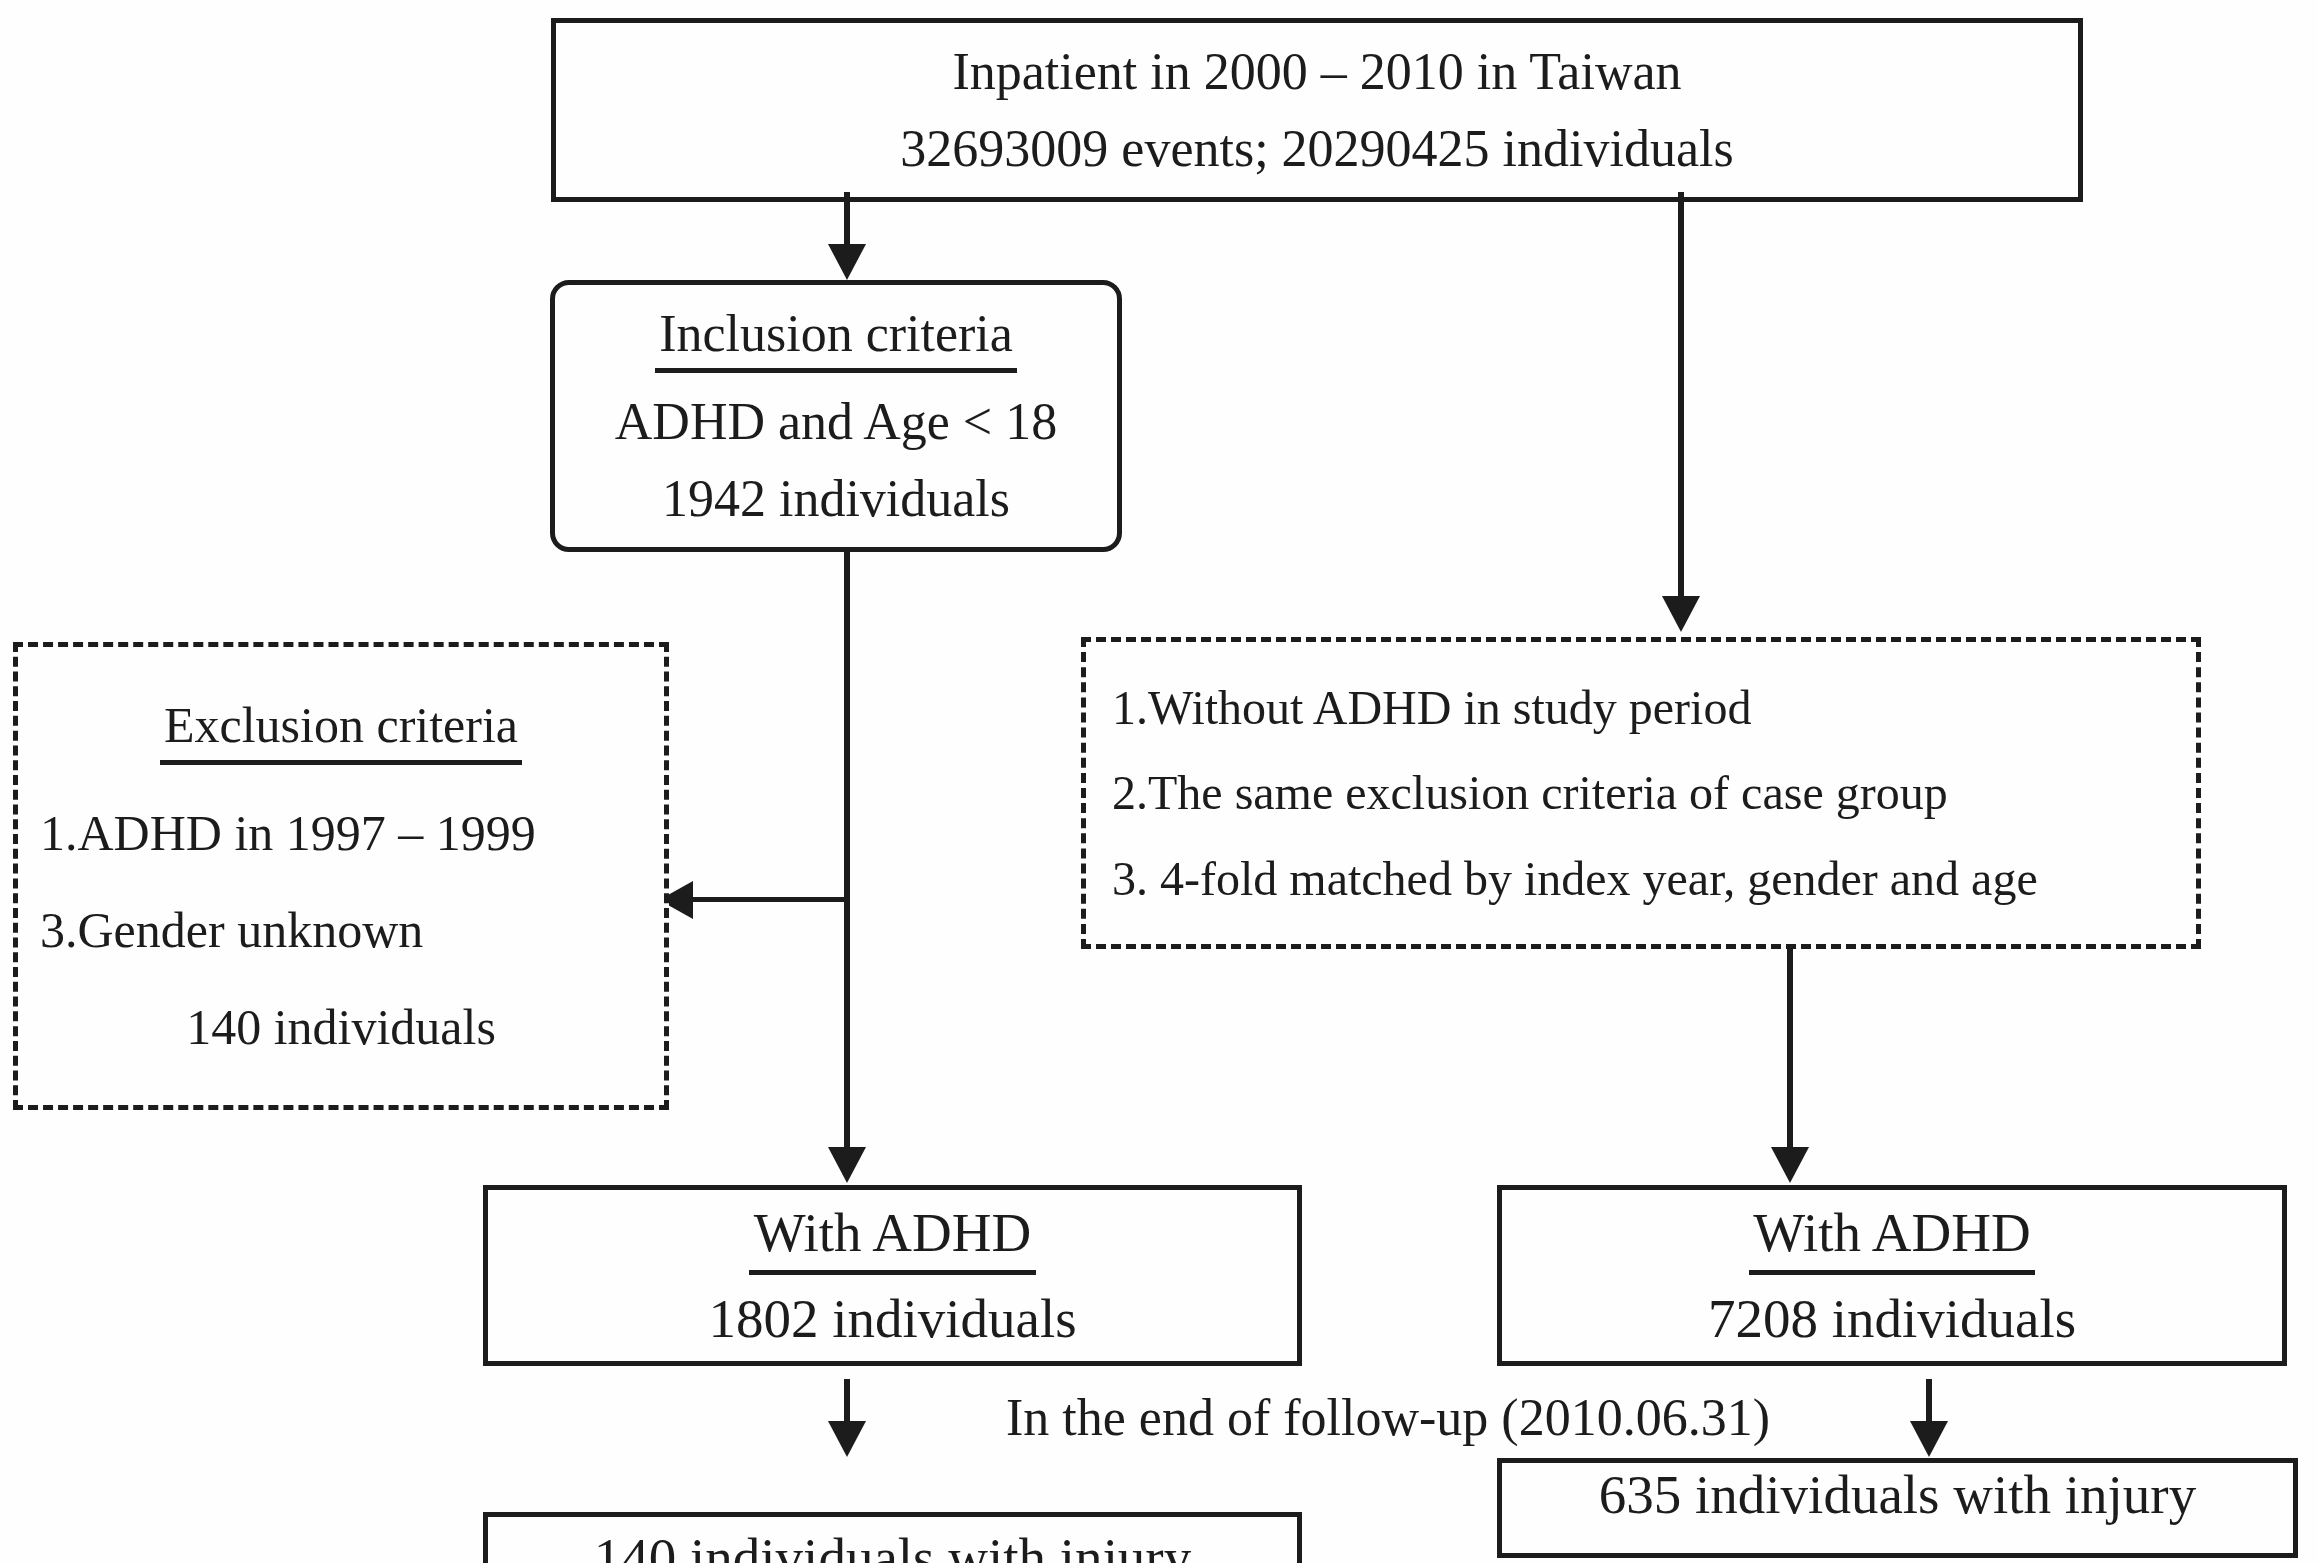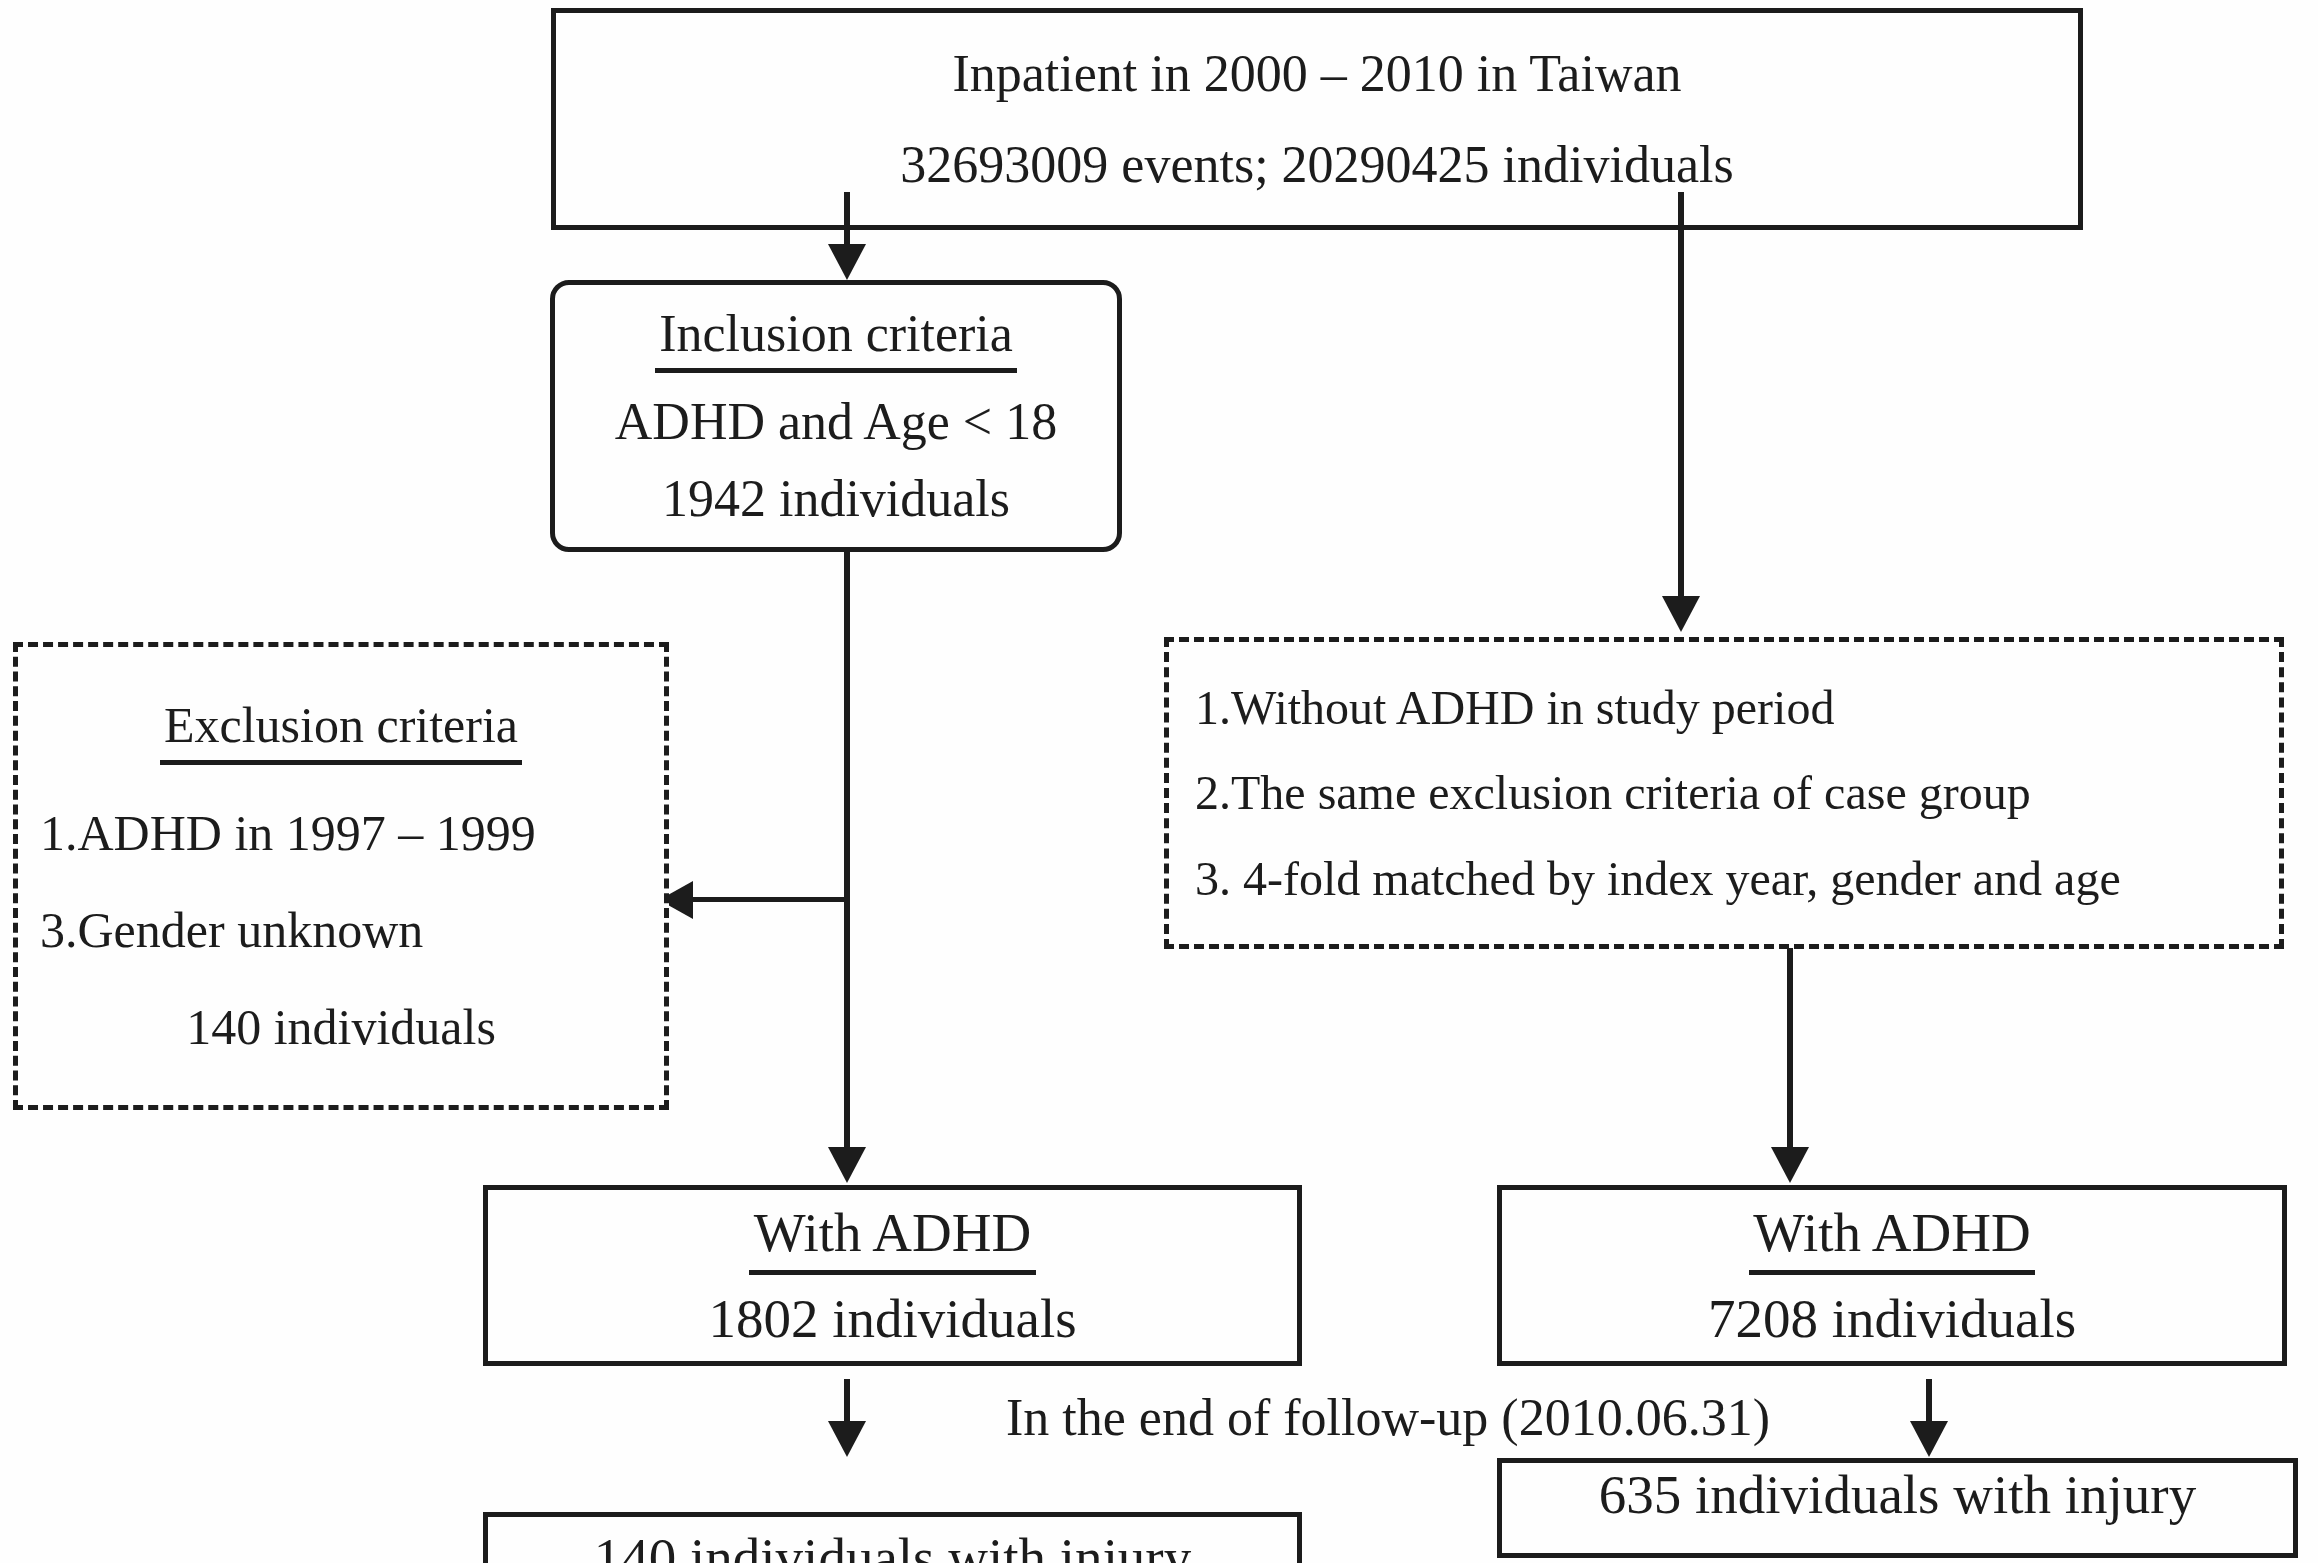--- a/index.html
+++ b/index.html
@@ -26,25 +26,25 @@
   .dashed { border: 5.1px dashed #1c1c1c; }
   .line { white-space: nowrap; }
   .bold { font-weight: normal; }
   .u {
     display: inline-block;
     border-bottom: 5.1px solid #1c1c1c;
     padding: 0 4.4px 5.8px 4.4px;
   }
 
   
-  #top-box        { left: 551px;  top: 8px;   width: 1532px; height: 222px; font-size: 52px; }
+  #top-box        { left: 551px;  top: 18px;   width: 1532px; height: 184px; font-size: 52px; }
   #inclusion-box  { left: 550px;  top: 280px;  width: 572px;  height: 272px; font-size: 52px; border-radius: 19px; }
   #exclusion-box  { left: 13px;   top: 642px;  width: 656px;  height: 468px; font-size: 50px; padding: 10.2px 22px; }
   #exclusion-box .item { align-self: flex-start; white-space: nowrap; }
-  #control-box    { left: 1164px; top: 637px;  width: 1120px; height: 312px; font-size: 48px; padding: 7.3px 26px; }
+  #control-box    { left: 1081px; top: 637px;  width: 1120px; height: 312px; font-size: 48px; padding: 7.3px 26px; }
   #control-box .item { align-self: flex-start; white-space: nowrap; }
   #case-adhd-box     { left: 483px;  top: 1185px; width: 819px; height: 181px; font-size: 55px; }
   #control-adhd-box  { left: 1497px; top: 1185px; width: 790px; height: 181px; font-size: 55px; }
   #case-injury-box    { left: 483px;  top: 1512px; width: 819px; height: 90px; font-size: 55px; justify-content: center; }
   #control-injury-box { left: 1497px; top: 1458px; width: 801px; height: 100px; font-size: 55px; justify-content: flex-start; }
 
   #followup-note {
     position: absolute;
     left: 951px; top: 1381px; width: 874px;
     font-size: 52px; text-align: center; line-height: 73px;

